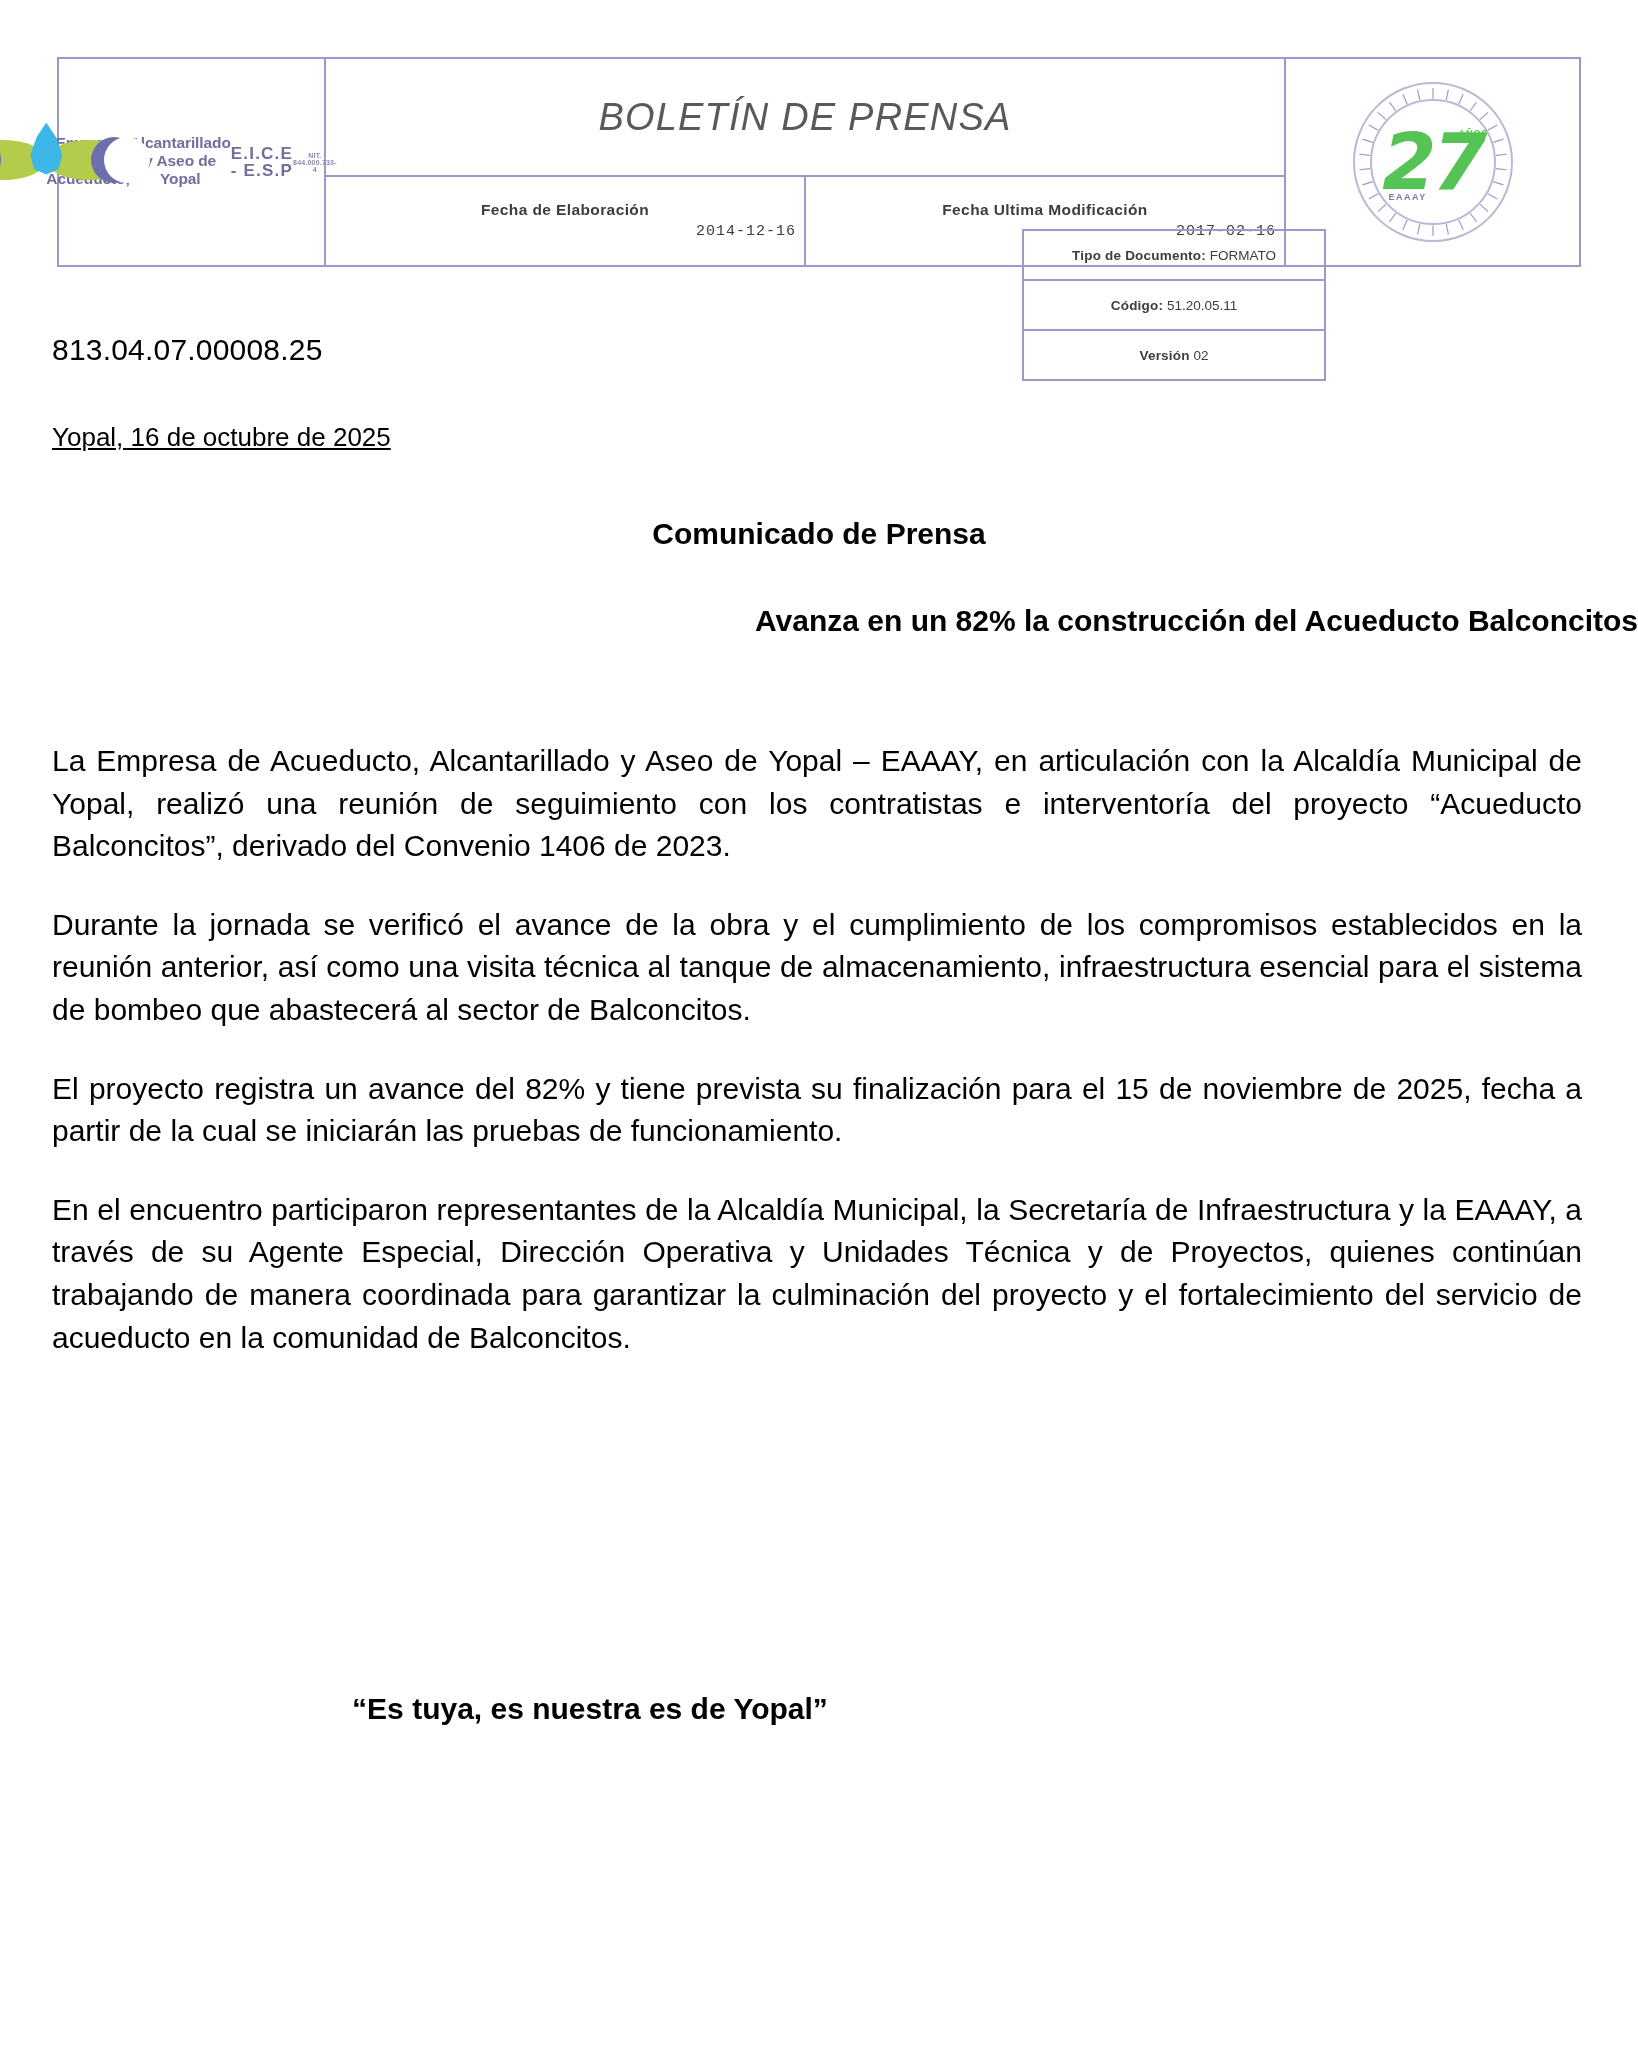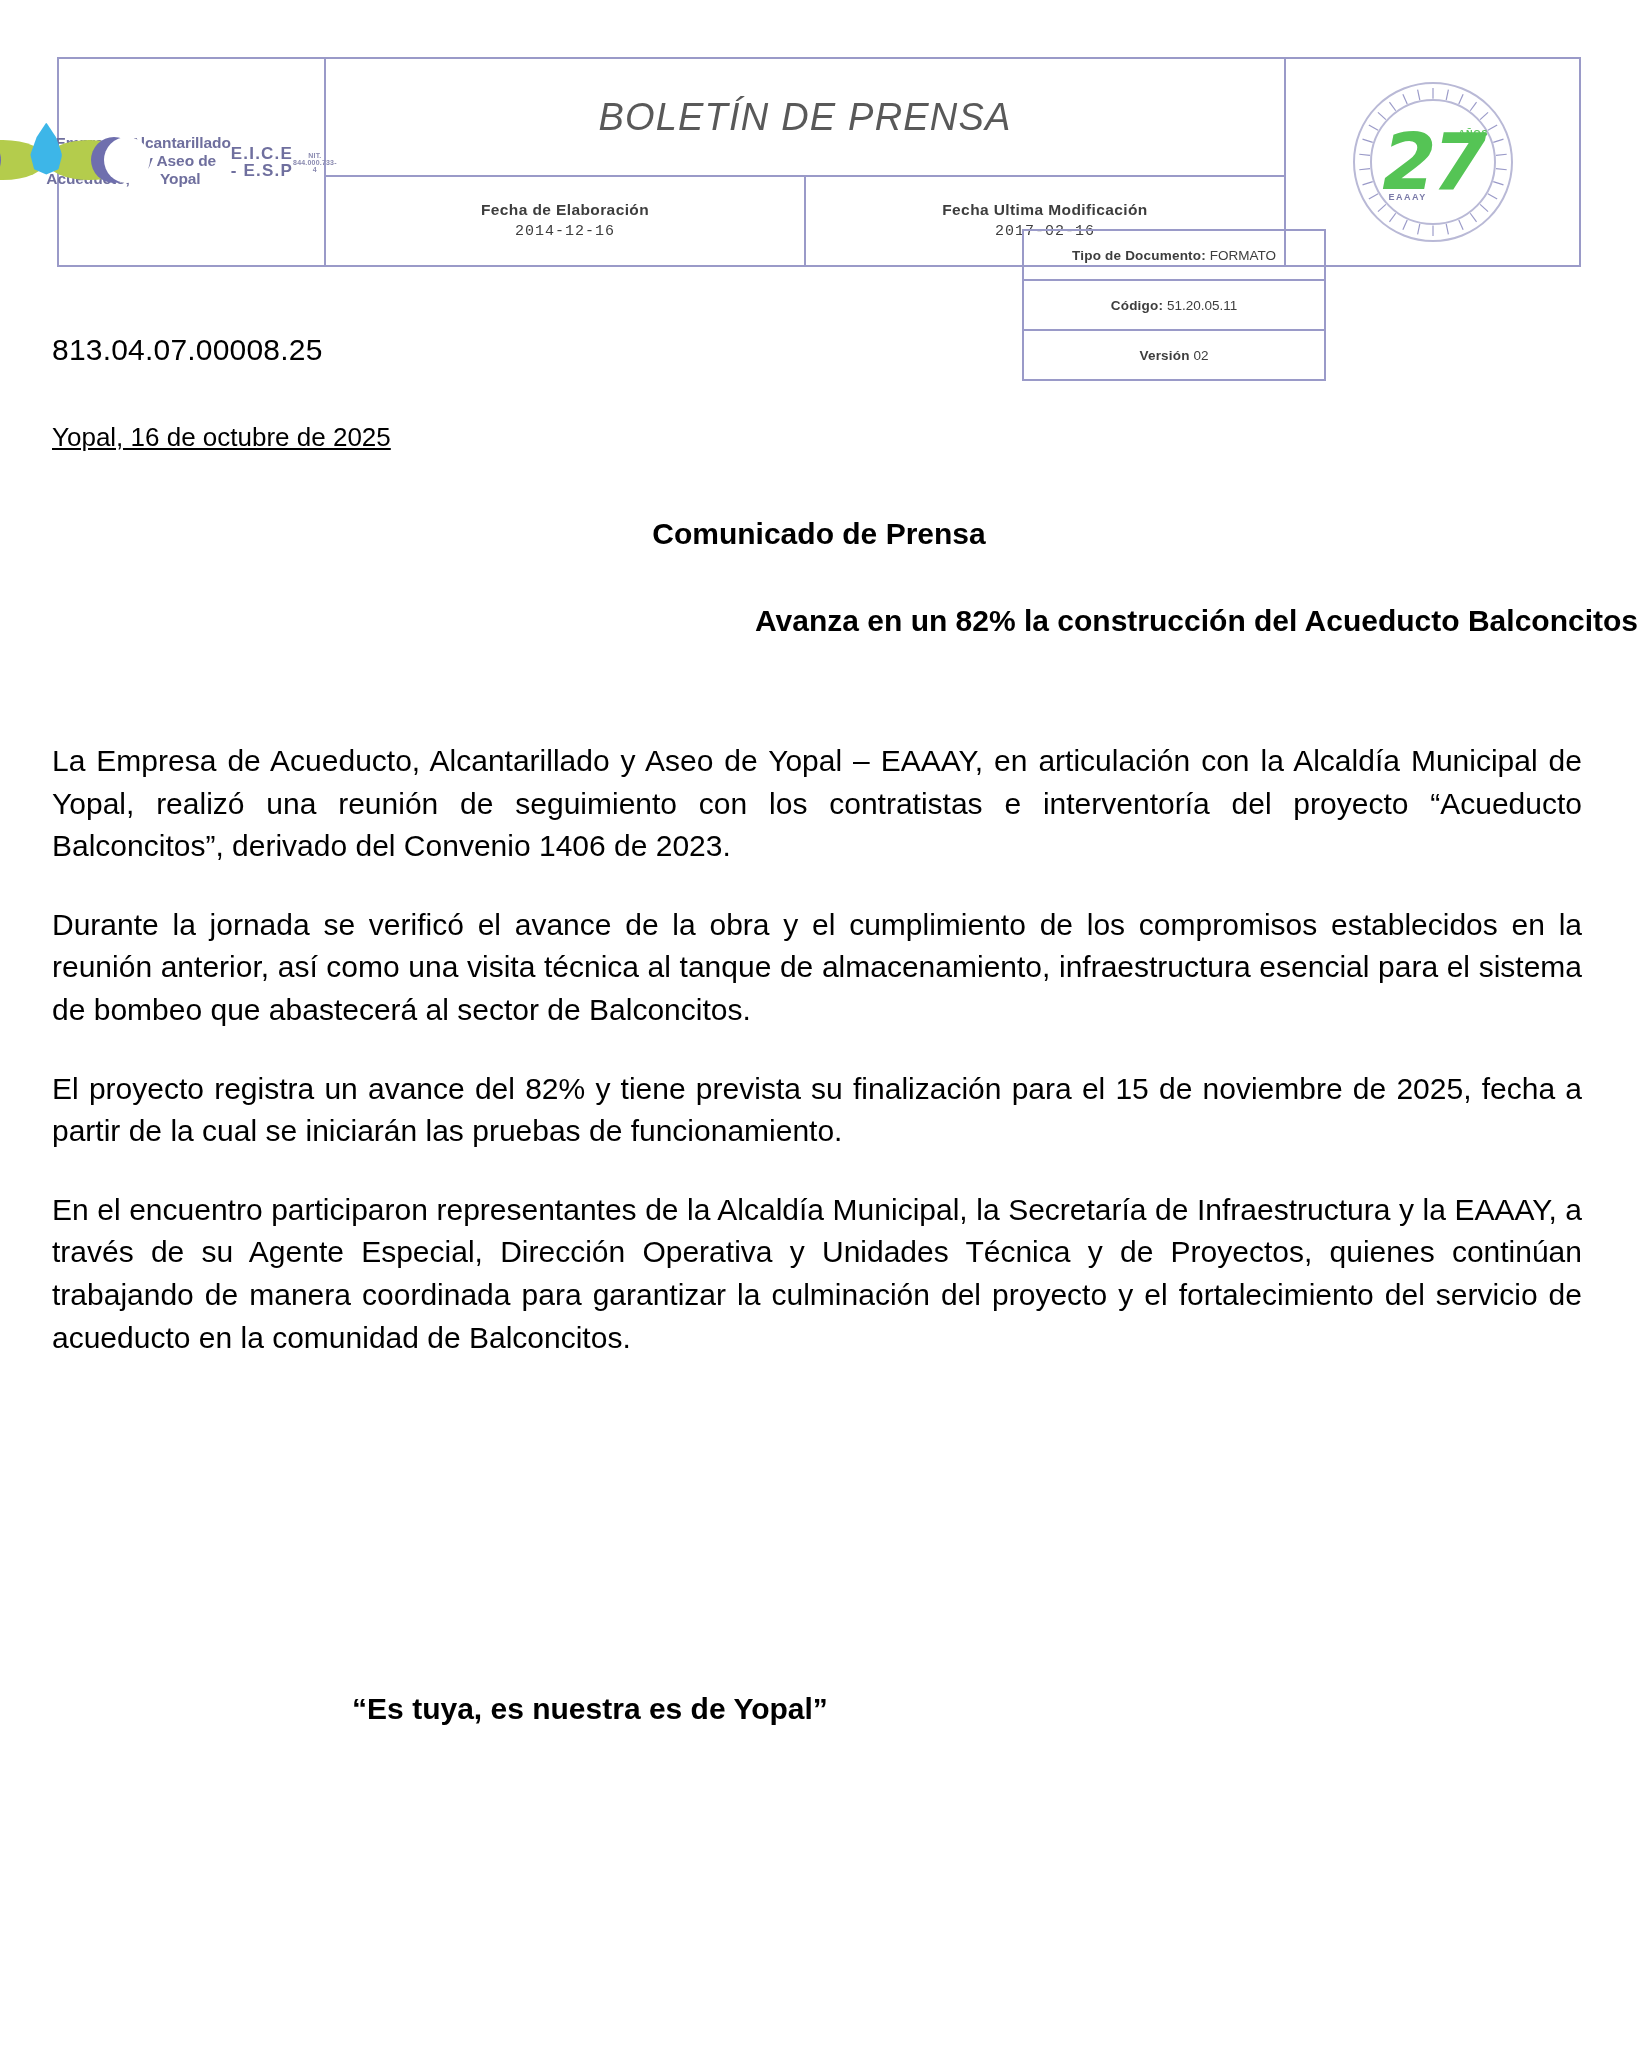--- a/index.html
+++ b/index.html
@@ -152,20 +152,21 @@
   }
   .meta-label {
     font-weight: bold;
     letter-spacing: 0.4px;
   }
   .meta-value {
     font-family: "Liberation Mono", monospace;
     font-weight: normal;
     letter-spacing: 1px;
     font-size: 15px;
+    text-align: right;
   }
   .small-cell {
     height: 32px;
     font-size: 13.5px;
     color: #3d3d3d;
   }
   .small-cell b { letter-spacing: 0.2px; }
   .small-cell .v { font-weight: normal; }
 
   

